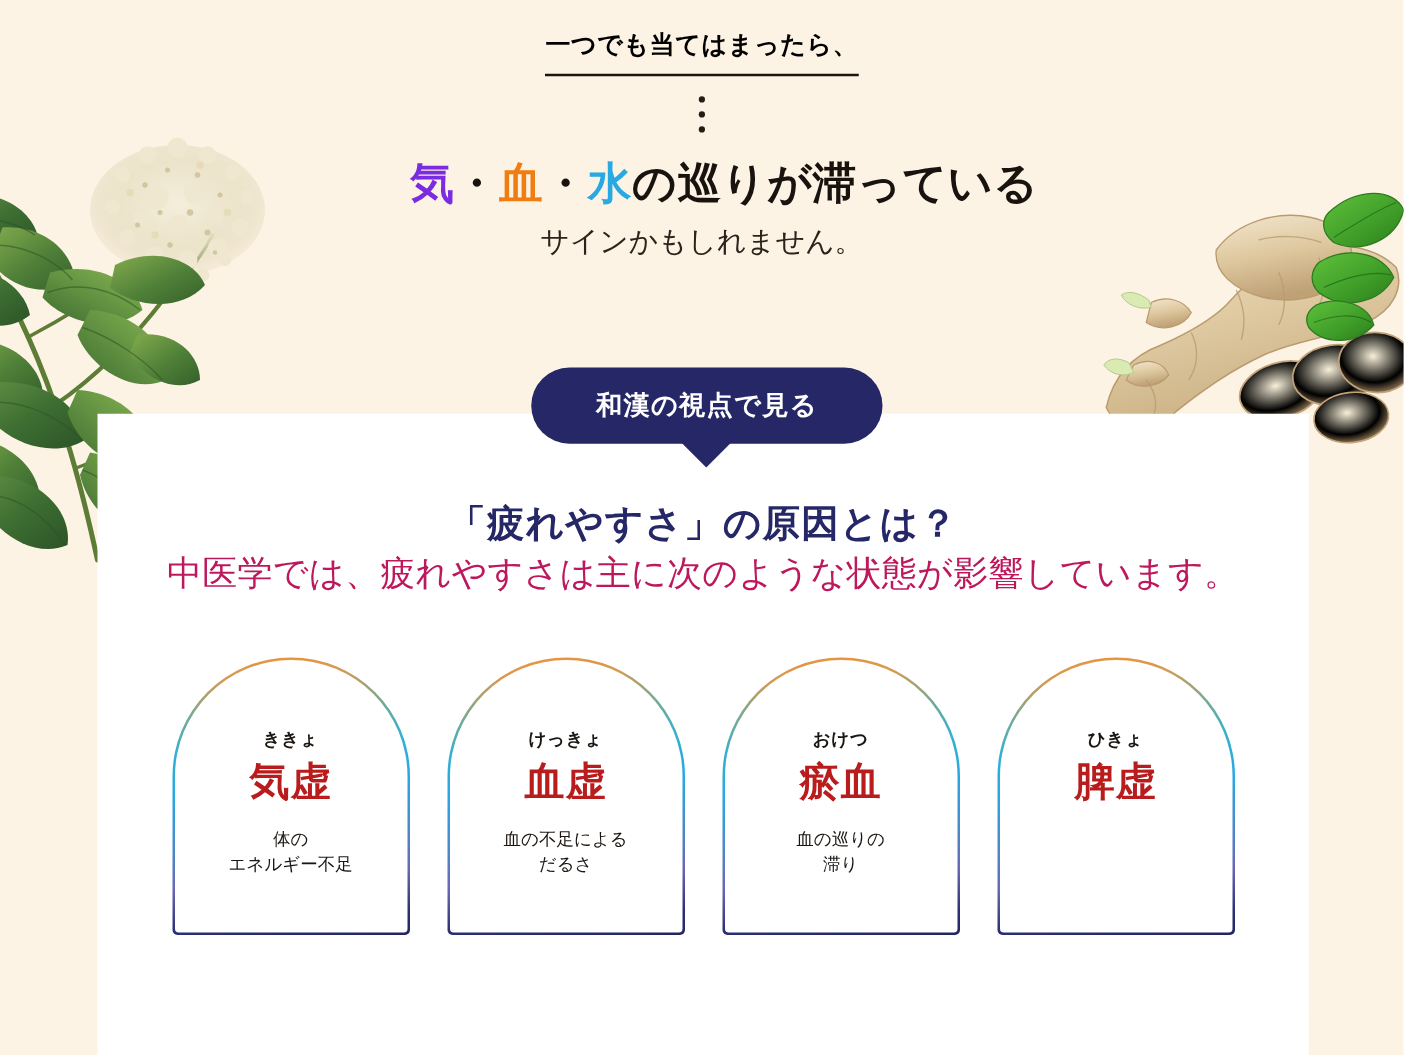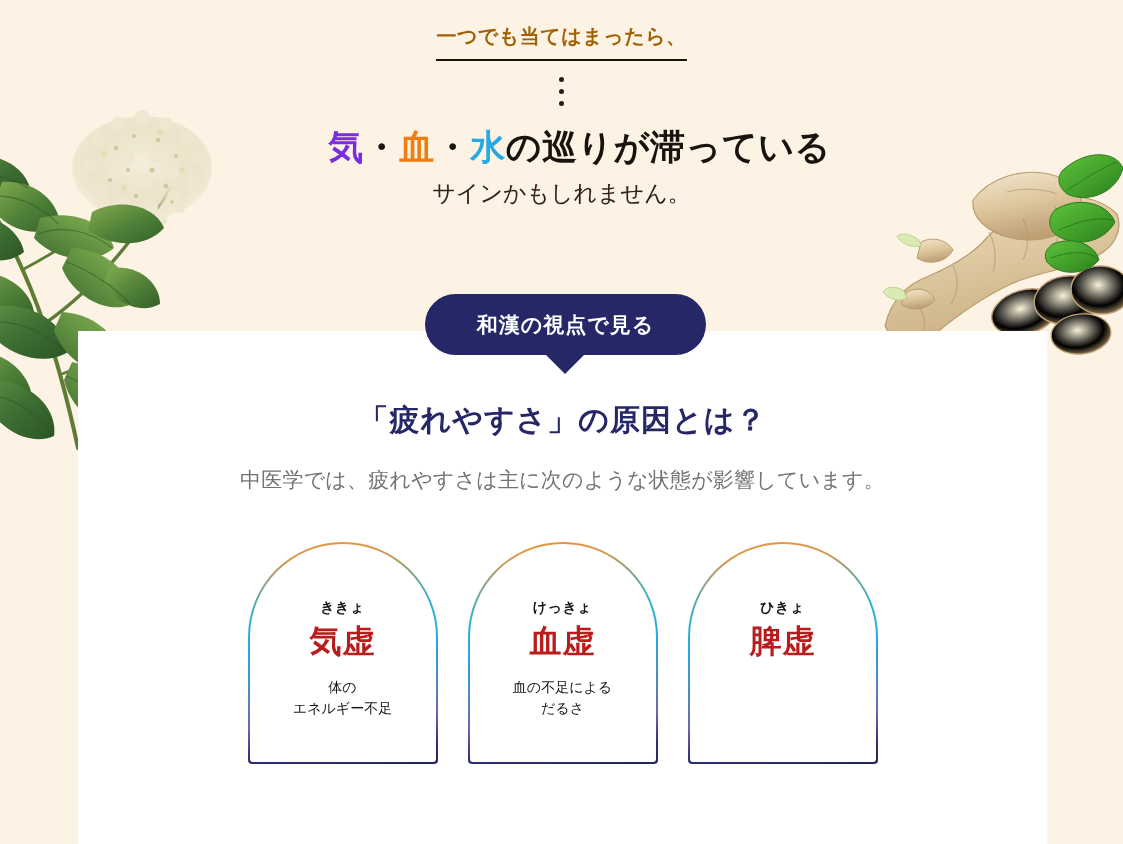--- a/index.html
+++ b/index.html
@@ -85,21 +85,21 @@
     text-align: center;
   }
 
   #eyebrow-wrap {
     padding-top: 23px;
   }
   #eyebrow-text {
     display: inline-block;
     font-size: 20px;
     font-weight: bold;
-    color: #a16207;
+    color: #000000;
     letter-spacing: 0.5px;
     padding-bottom: 9px;
     border-bottom: 2px solid #191410;
     line-height: 1.35;
   }
 
   #dots-divider {
     margin: 16px auto 0;
     width: 10px;
     display: flex;
@@ -181,23 +181,22 @@
 
   #panel-title {
     margin-top: 69px;
     font-size: 30px;
     font-weight: bold;
     color: #252767;
     letter-spacing: 1px;
     line-height: 1.3;
   }
   #panel-subtitle {
-    margin-top: 26px;
-    font-size: 21px;
-    color: #737373;
+    font-size: 28px;
+    color: #be185d;
     letter-spacing: 0.2px;
     line-height: 1.4;
   }
 
   
   #cards-row {
     margin-top: 48px;
     display: flex;
     justify-content: center;
     gap: 30px;
@@ -488,20 +487,30 @@
       <div class="card-frame">
         <div class="card-inner">
           <div class="card-ruby">けっきょ</div>
           <div class="card-title">血虚</div>
           <div class="card-desc">血の不足による
 だるさ</div>
         </div>
       </div>
     </div>
 
+    <div class="card">
+      <div class="card-frame">
+        <div class="card-inner">
+          <div class="card-ruby">おけつ</div>
+          <div class="card-title">瘀血</div>
+          <div class="card-desc">血の巡りの
+滞り</div>
+        </div>
+      </div>
+    </div>
 
     <div class="card">
       <div class="card-frame">
         <div class="card-inner">
           <div class="card-ruby">ひきょ</div>
           <div class="card-title">脾虚</div>
         </div>
       </div>
     </div>
 

